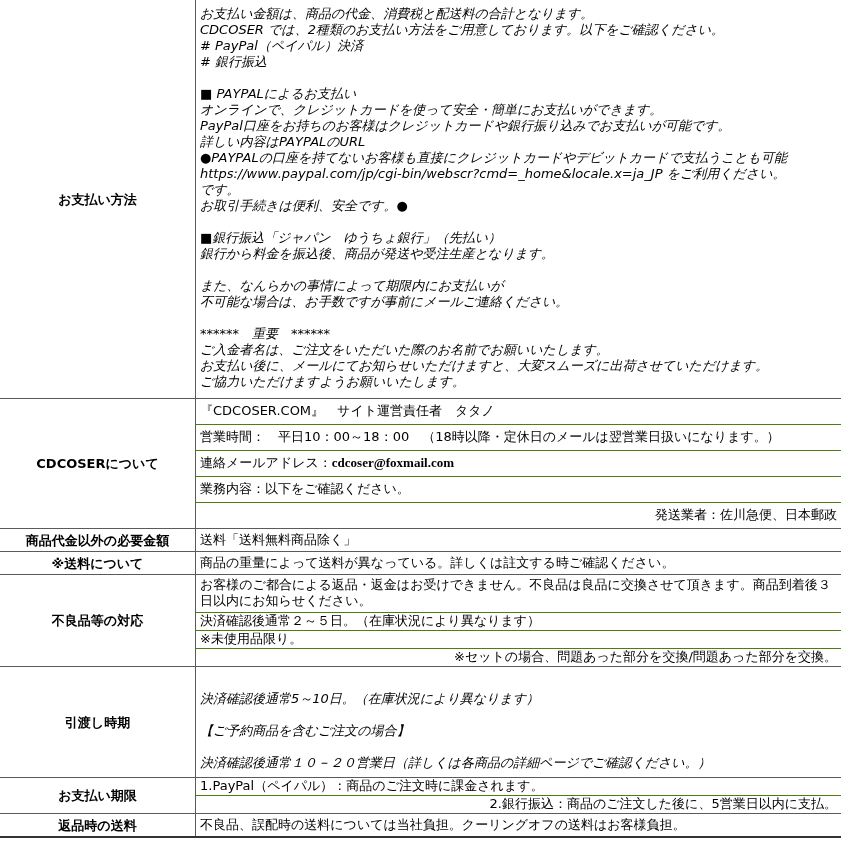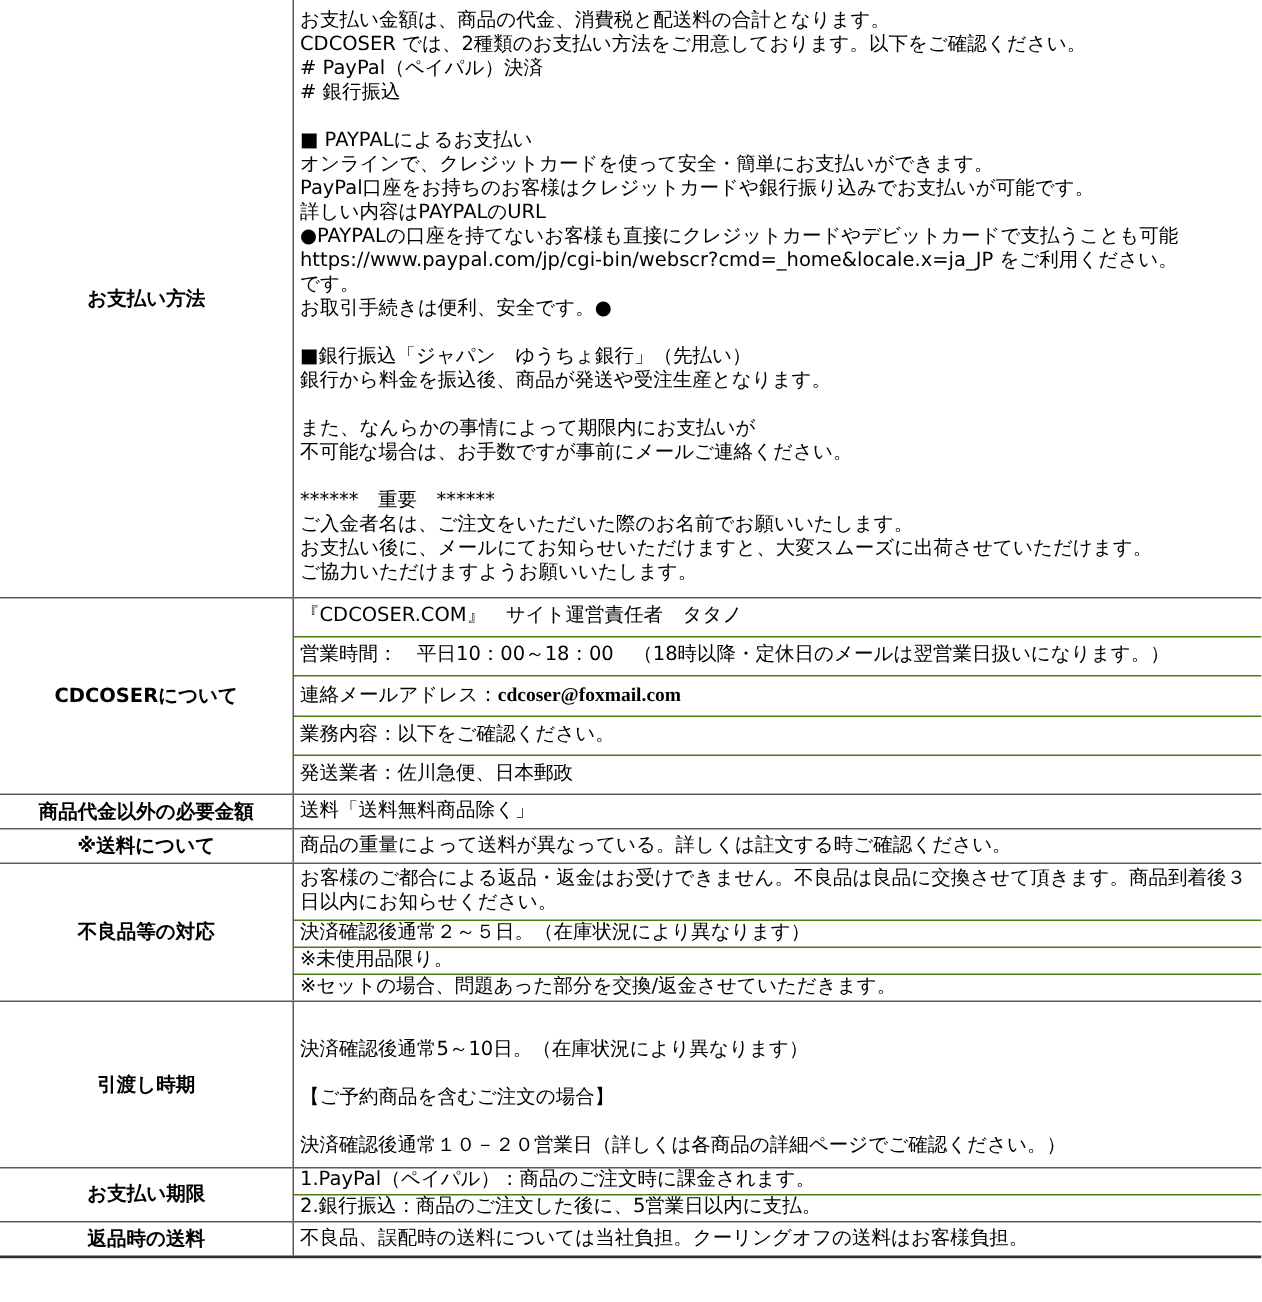--- a/index.html
+++ b/index.html
@@ -26,24 +26,24 @@
       align-items: center;
       justify-content: center;
       text-align: center;
       font-weight: bold;
       padding: 2px 0;
       line-height: 17px;
     }
     .ccell { flex: 1 1 auto; min-width: 0; }
     .pad-lg { padding: 6px 4px 8px 4px; }
     .pad-md { padding: 8px 4px 6px 4px; }
-    .line { line-height: 16px; min-height: 16px; white-space: pre-wrap; }
+    .line { line-height: 16px; min-height: 16px; white-space: pre-wrap; font-style: italic; }
     .nowrap { white-space: nowrap; overflow: hidden; }
     .sub { border-bottom: 1px solid #4d7c0f; }
-    .sub:last-child { border-bottom: none; }
+    .sub:last-child { border-bottom: none; text-align: right; }
     .sub-about { padding: 4px 4px 5px 4px; line-height: 16px; }
     .sub-tight { padding: 0 4px 1px 4px; line-height: 16px; }
     .sub-first { padding: 2px 4px 3px 4px; }
     .single { padding: 3px 4px; line-height: 16px; }
     .email {
       font-weight: bold;
       font-family: Liberation Serif, serif;
     }
   </style>
 </head>
@@ -107,21 +107,21 @@
       <div class="single">商品の重量によって送料が異なっている。詳しくは註文する時ご確認ください。</div>
     </div>
   </div>
 
   <div class="mrow">
     <div class="hcell">不良品等の対応</div>
     <div class="ccell">
       <div class="sub sub-tight sub-first">お客様のご都合による返品・返金はお受けできません。不良品は良品に交換させて頂きます。商品到着後３日以内にお知らせください。</div>
       <div class="sub sub-tight">決済確認後通常２～５日。（在庫状況により異なります）</div>
       <div class="sub sub-tight">※未使用品限り。</div>
-      <div class="sub sub-tight">※セットの場合、問題あった部分を交換/返金させていただきます。</div>
+      <div class="sub sub-tight">※セットの場合、問題あった部分を交換/問題あった部分を交換。</div>
     </div>
   </div>
 
   <div class="mrow">
     <div class="hcell">引渡し時期</div>
     <div class="ccell pad-md">
       <div class="line"></div>
       <div class="line">決済確認後通常5～10日。（在庫状況により異なります）</div>
       <div class="line"></div>
       <div class="line">【ご予約商品を含むご注文の場合】</div>

